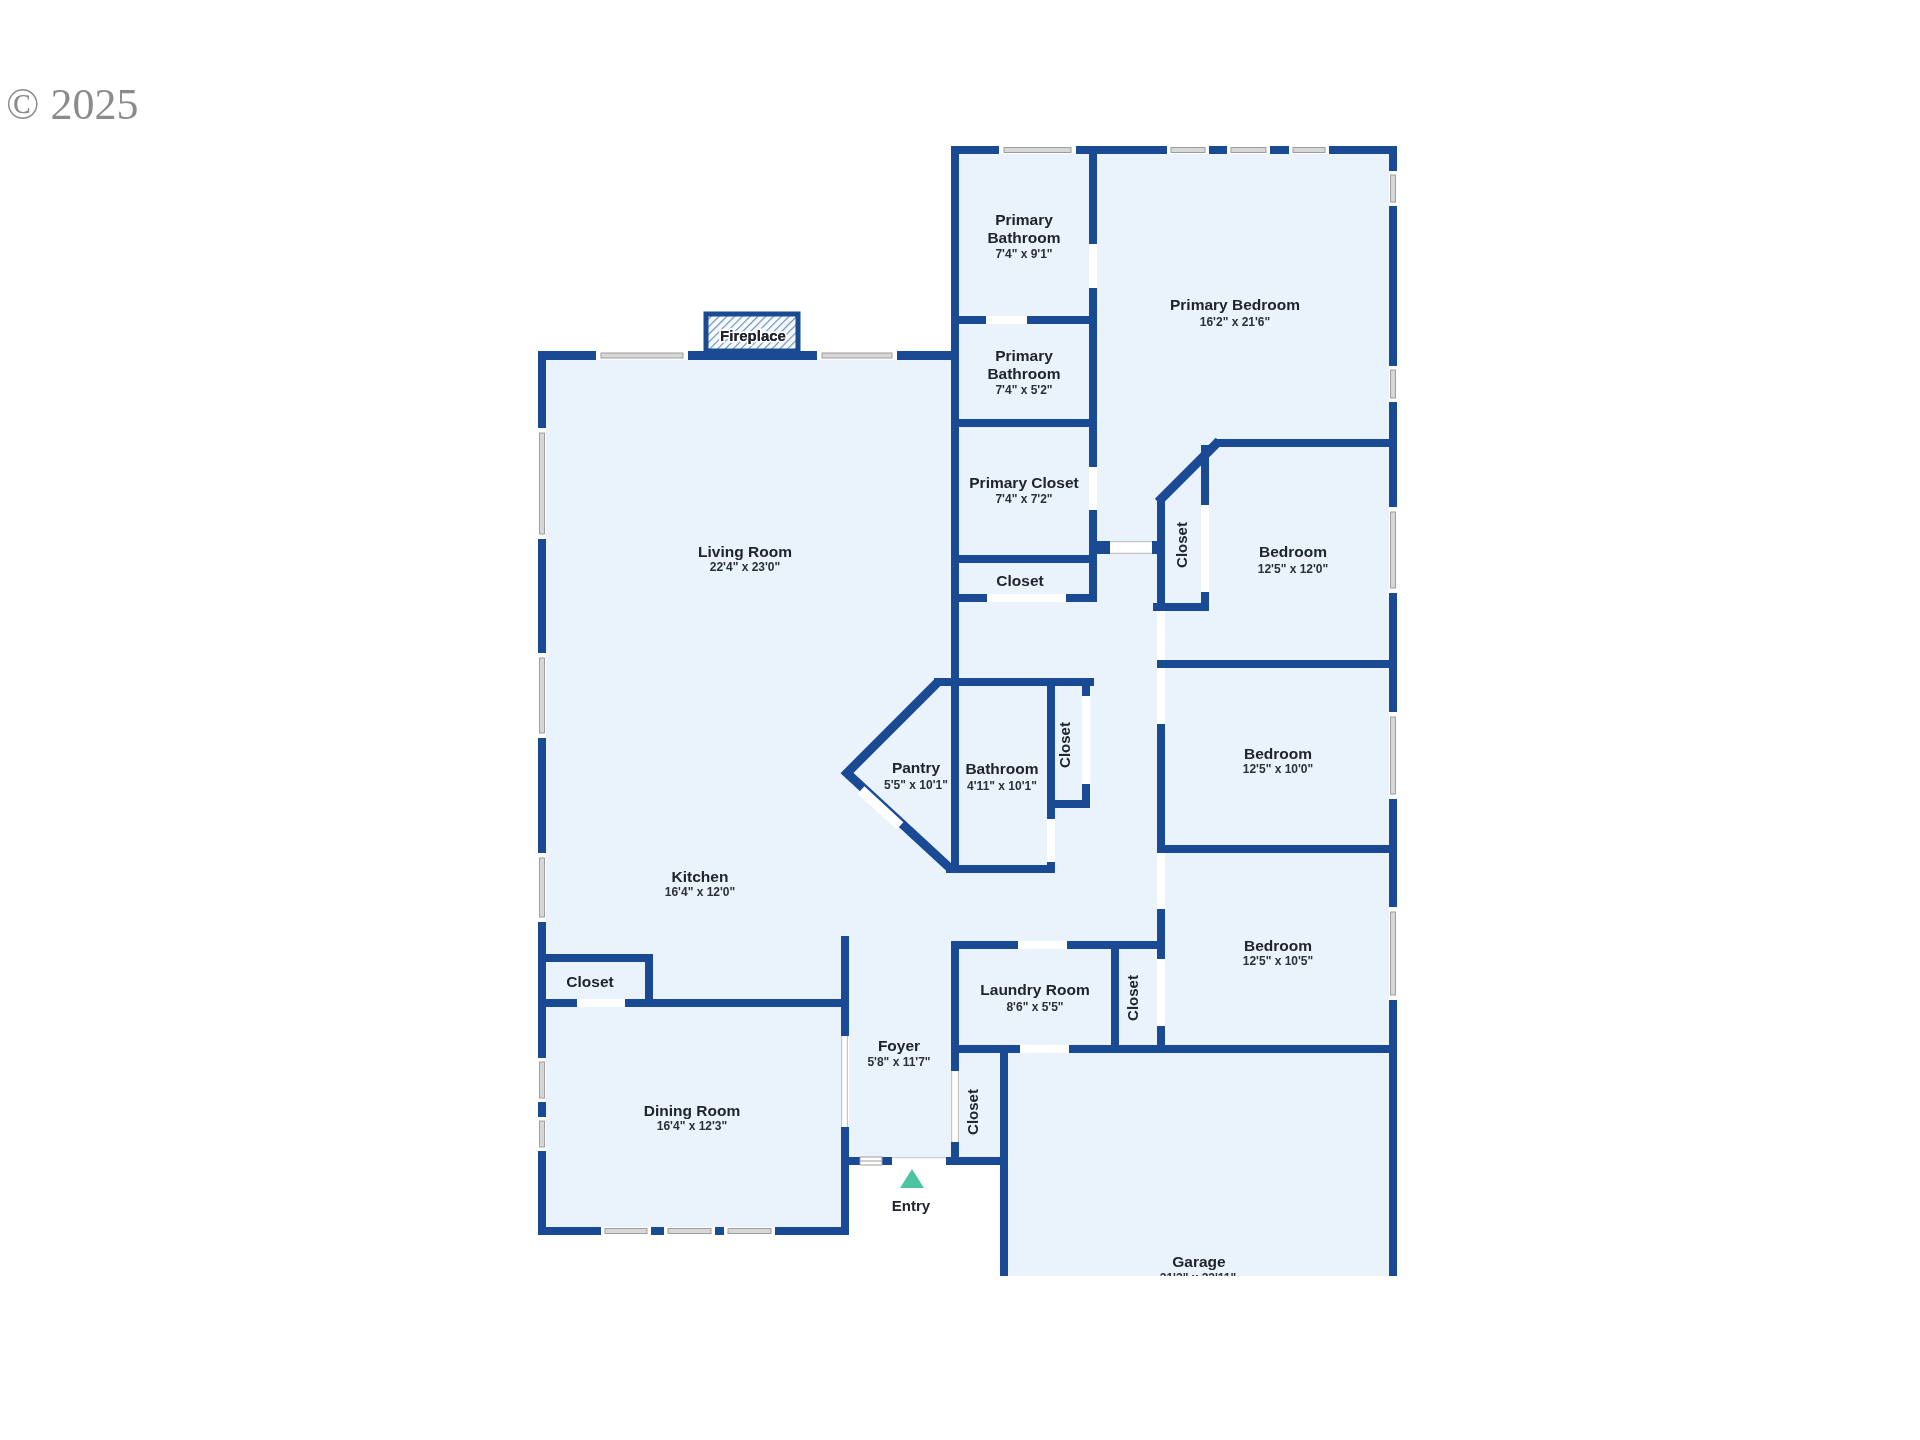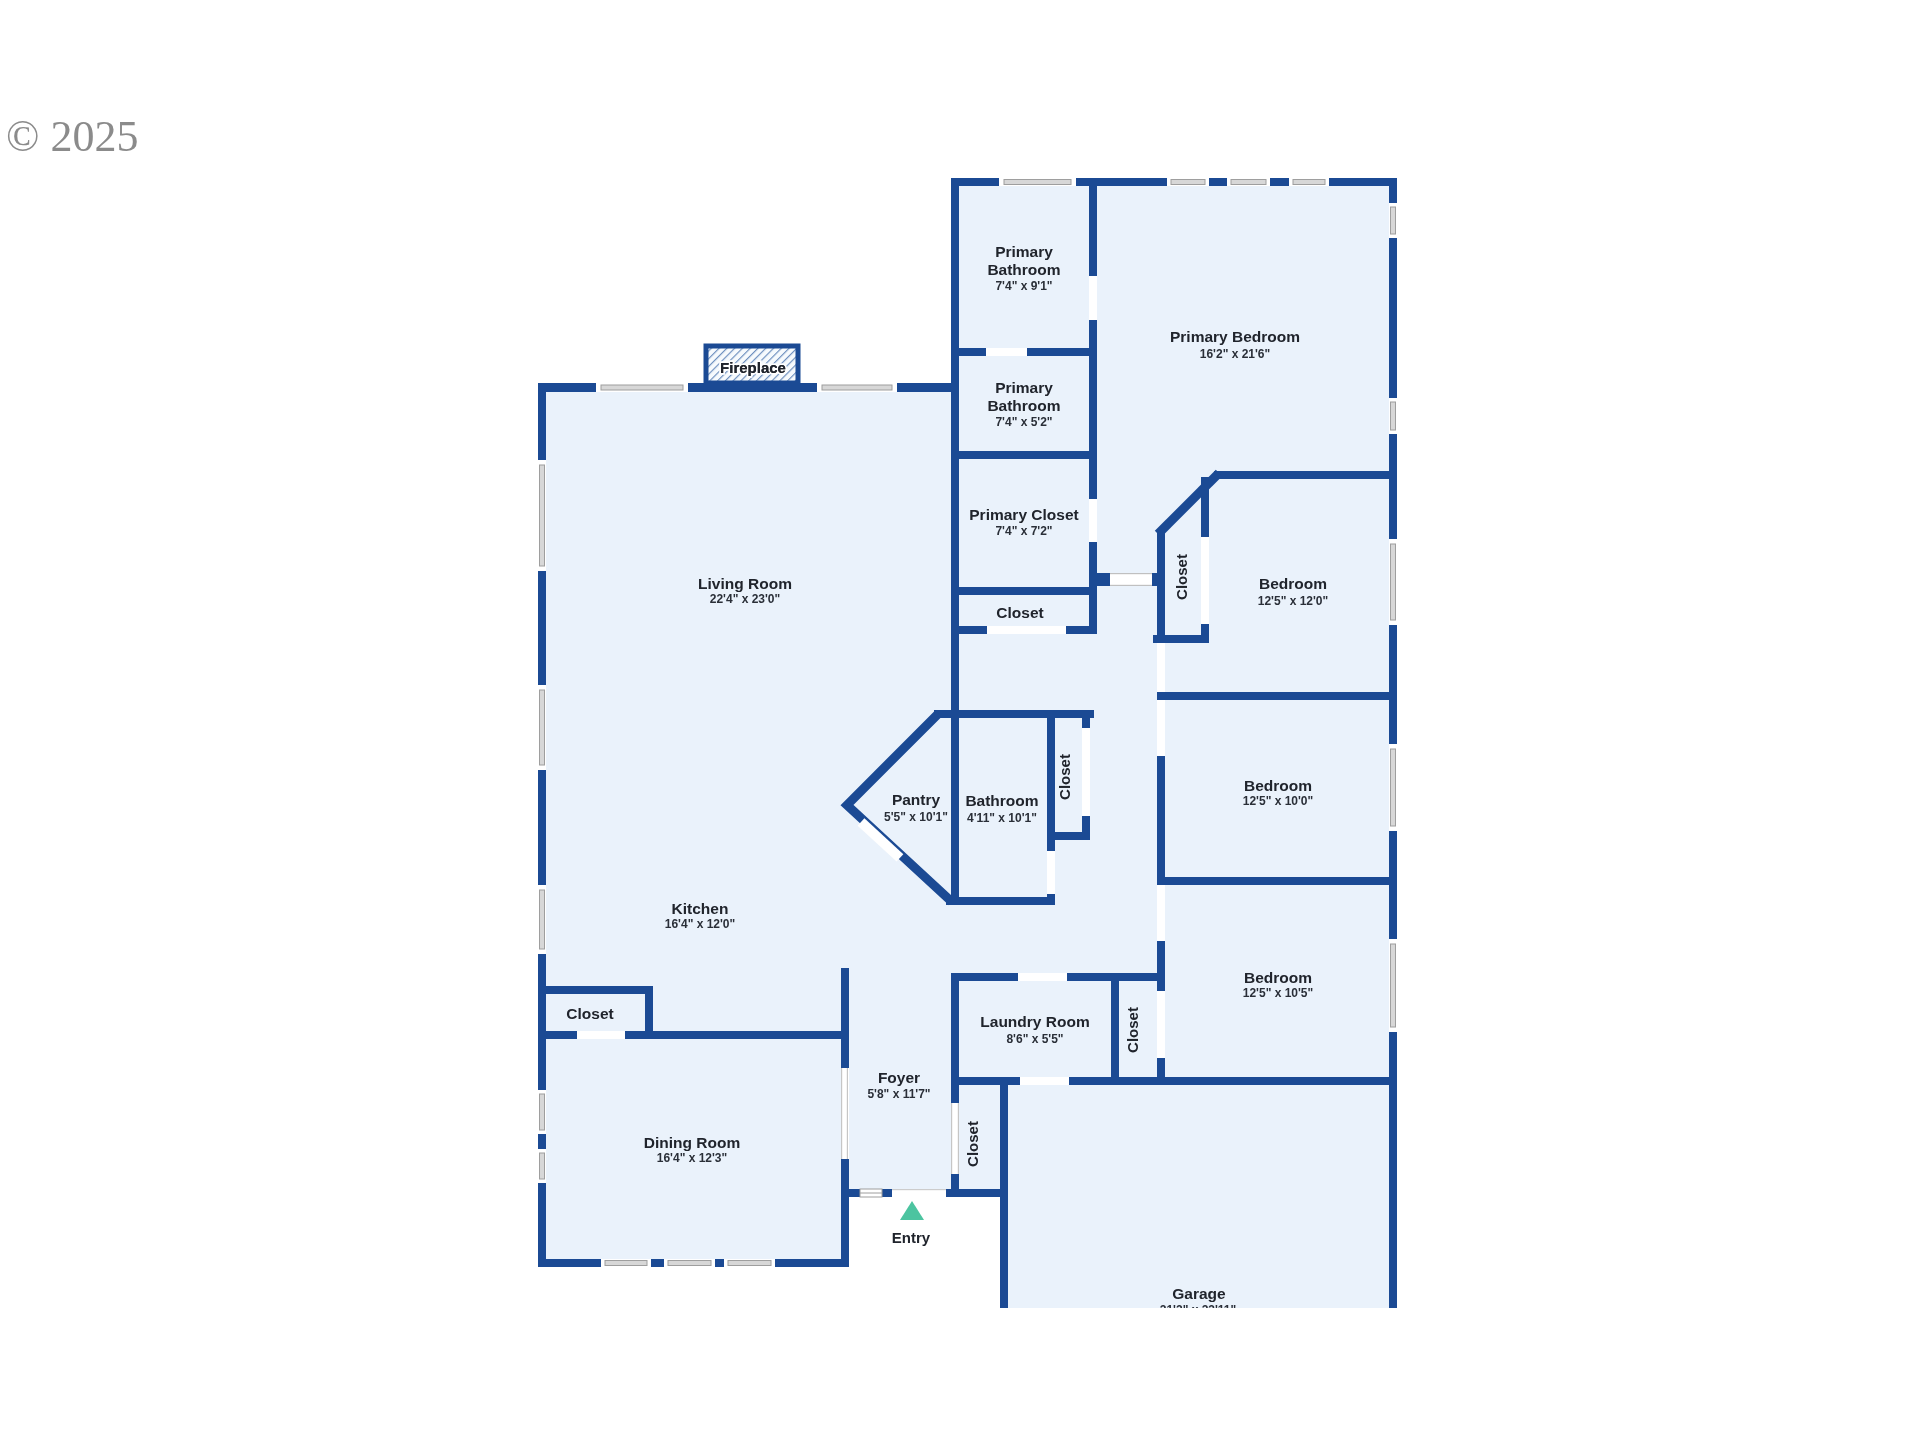--- a/index.html
+++ b/index.html
@@ -1,16 +1,16 @@
 <!DOCTYPE html>
 <html><head>
 <meta charset="utf-8">
 <style>
   html,body{margin:0;padding:0;background:#ffffff;}
-  .wrap{width:1920px;height:1276px;position:relative;background:#ffffff;overflow:hidden;margin-top:32px;}
+  .wrap{width:1920px;height:1276px;position:relative;background:#ffffff;overflow:hidden;}
   text{font-family:"Liberation Sans",sans-serif;}
 </style>
 </head>
 <body>
 <div class="wrap">
 <svg width="1920" height="1440" viewBox="0 0 1920 1440" xmlns="http://www.w3.org/2000/svg">
 <defs>
 <pattern id="hatch" width="5.5" height="5.5" patternUnits="userSpaceOnUse" patternTransform="rotate(45)">
   <rect width="5.5" height="5.5" fill="#f6fafd"></rect>
   <line x1="0.6" y1="0" x2="0.6" y2="5.5" stroke="#6488bb" stroke-width="1.1"></line>

